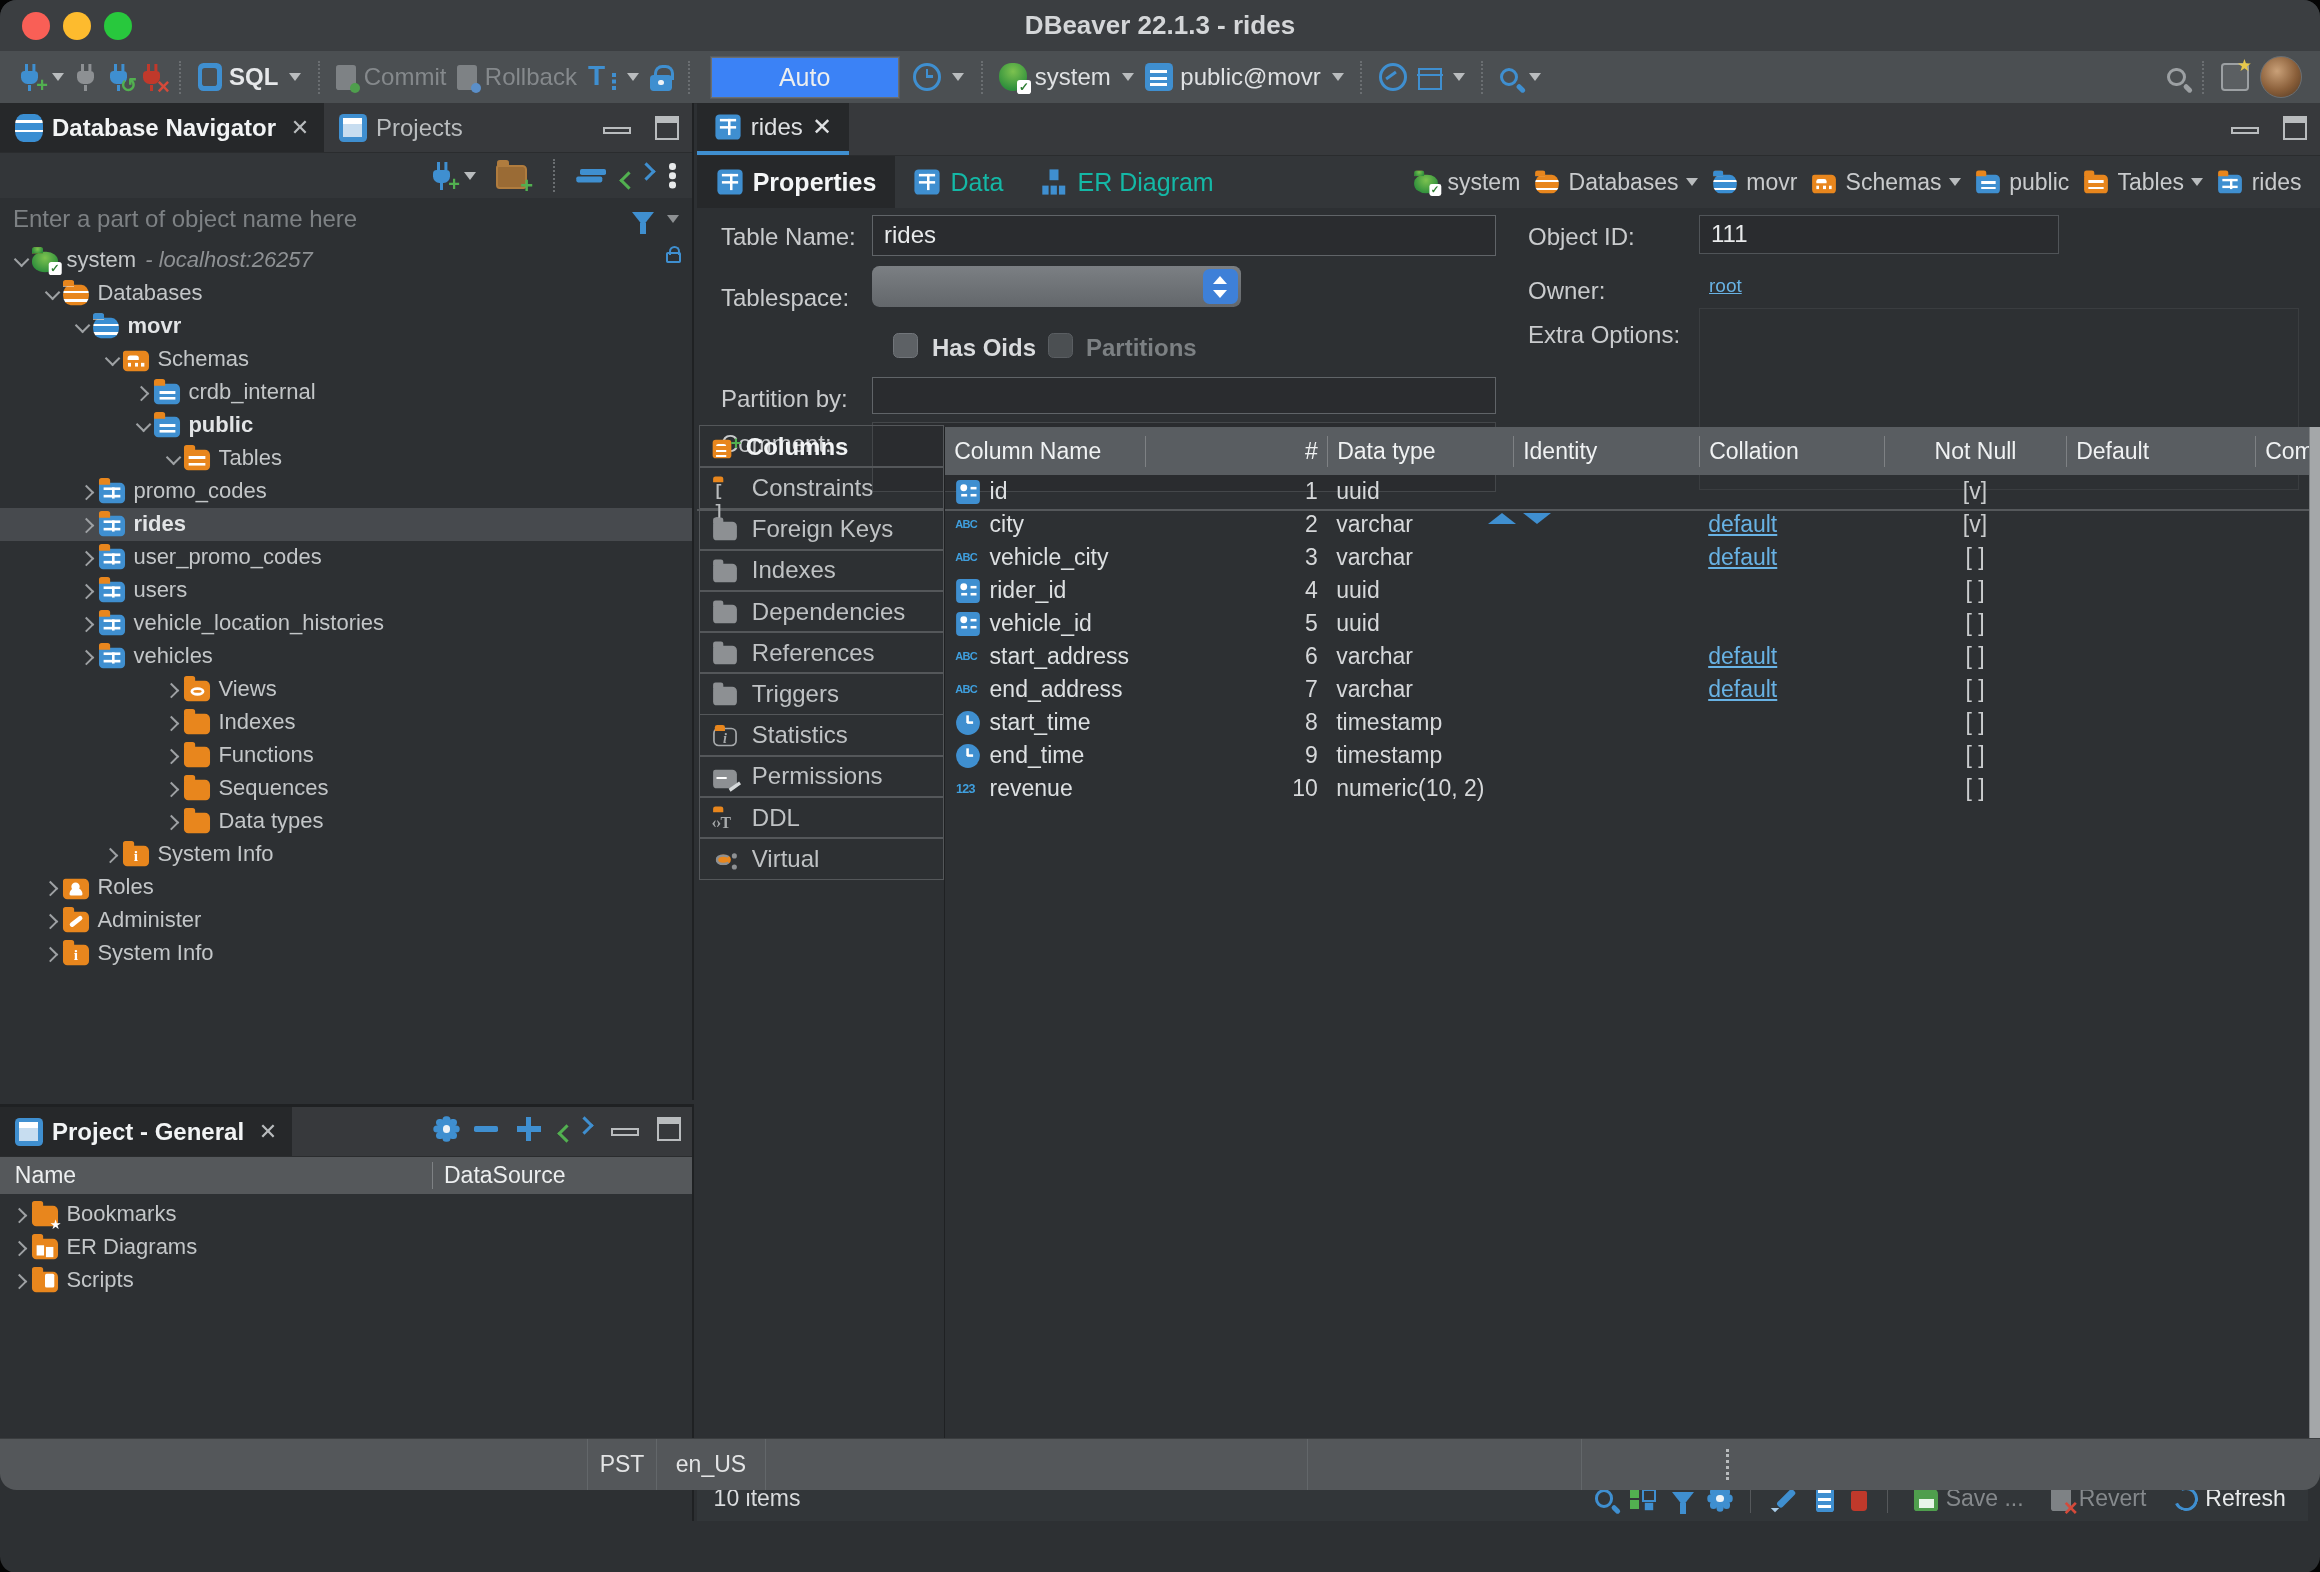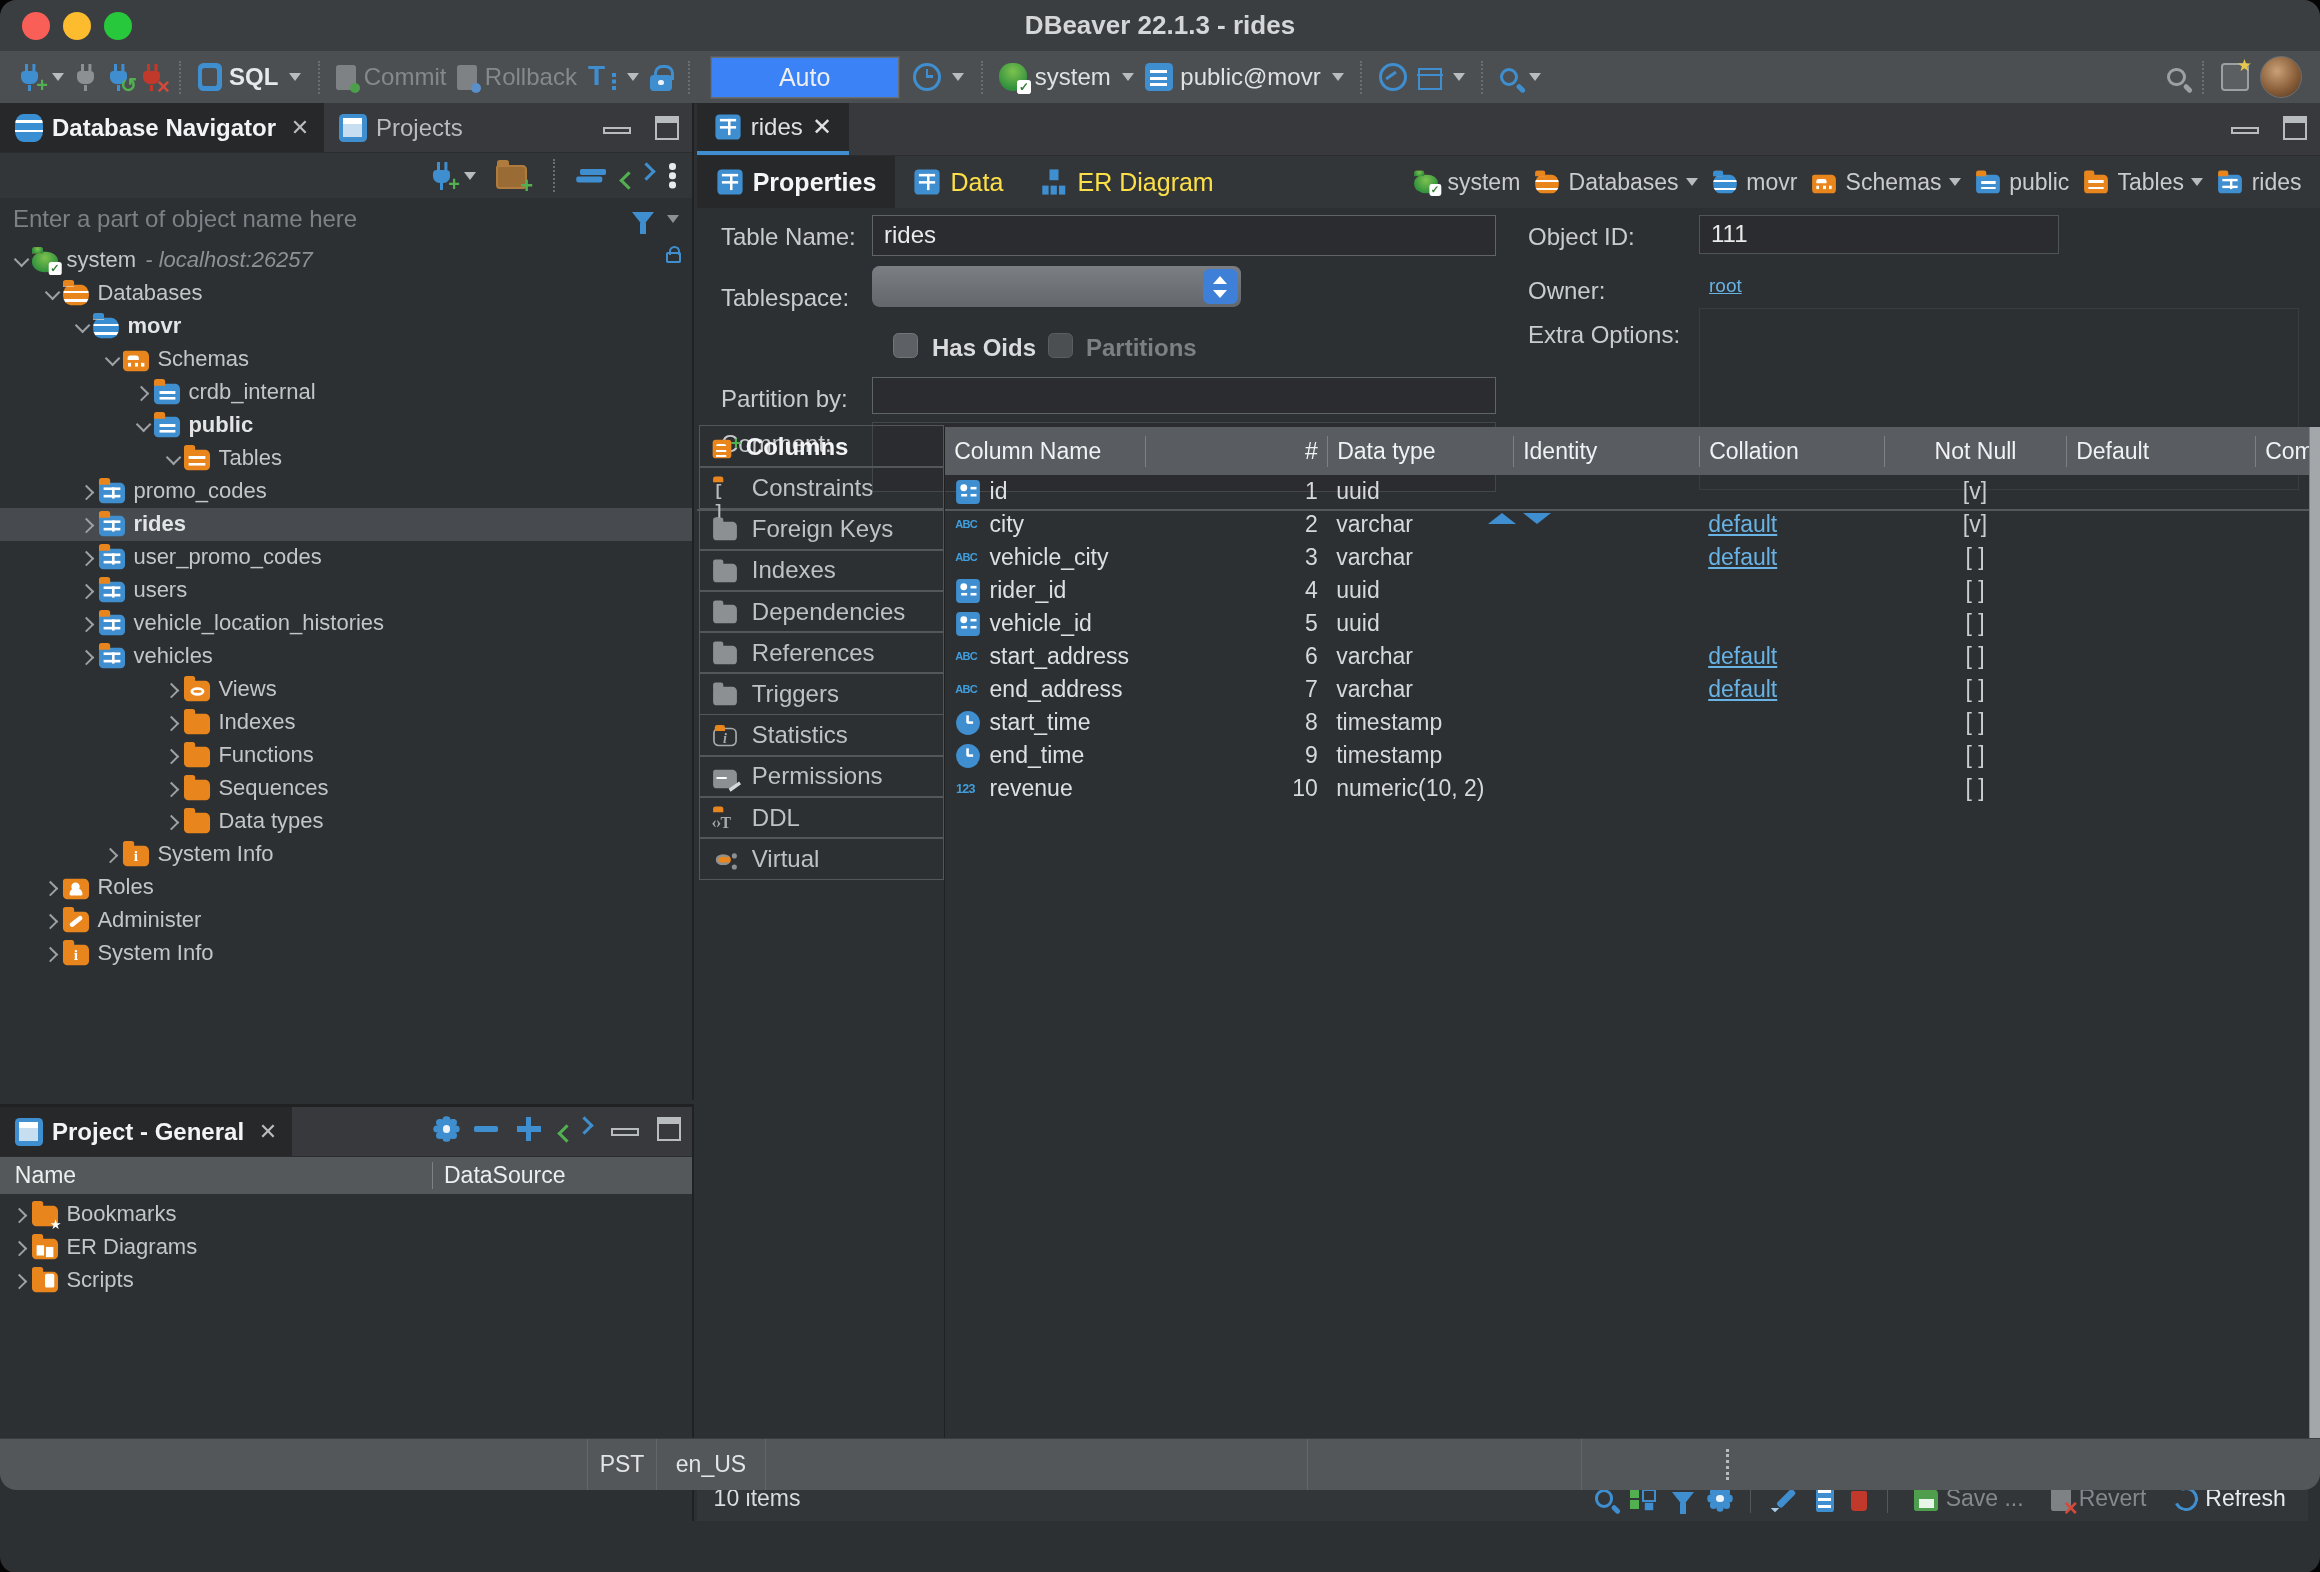--- a/index.html
+++ b/index.html
@@ -188,21 +188,21 @@
   .scell.pst{width:69px;} .scell.loc{width:109px;}
   .scell.w3{width:542px;} .scell.w4{width:274px;border-right:1.8px solid #63676a;}
   .sdots{height:31px;border-left:3.7px dotted #b9bcbe;margin-left:144px;}
 
   
   .editor{position:absolute;left:697px;top:103px;width:1623px;height:1418px;background:var(--bg);}
   .edtabs{height:52px;background:var(--bar);display:flex;position:relative;}
   .edtab{display:flex;align-items:center;gap:9.2px;padding:0 16.6px;font-size:24px;color:#dfe1e3;background:var(--bardark);border-bottom:4.6px solid #3f8fd0;}
   .edtab .ic{transform:scale(0.9);}
   .subtabs{height:53px;background:#333639;display:flex;align-items:stretch;position:relative;border-top:1.8px solid #2a2c2e;}
-  .subtab{display:flex;align-items:center;gap:9.2px;padding:0 18.5px;font-size:25px;color:#fde047;}
+  .subtab{display:flex;align-items:center;gap:9.2px;padding:0 18.5px;font-size:25px;color:#14b8a6;}
   .subtab .ic{transform:scale(0.9);}
   .subtab[data-active="1"]{background:var(--bardark);color:#f4f6f7;font-weight:bold;}
   .breadcrumb{position:absolute;right:14.8px;top:0;height:100%;display:flex;align-items:center;gap:5.5px;}
   .bc-item{display:flex;align-items:center;gap:7.4px;font-size:23px;color:#c9cbcd;padding:0 3.7px;}
   .bc-item .ic{transform:scale(0.85);}
   .bc-caret{width:0;height:0;border-left:6.5px solid transparent;border-right:6.5px solid transparent;border-top:8.3px solid #b9bcbe;}
 
   .form{position:relative;height:311px;}
   .flabel{position:absolute;font-size:24px;color:#c9cbcd;}
   .finput{position:absolute;background:#2a2c2f;border:1.8px solid #606468;color:#e8eaeb;font-size:24px;font-family:inherit;padding:0 11px;outline:none;}

